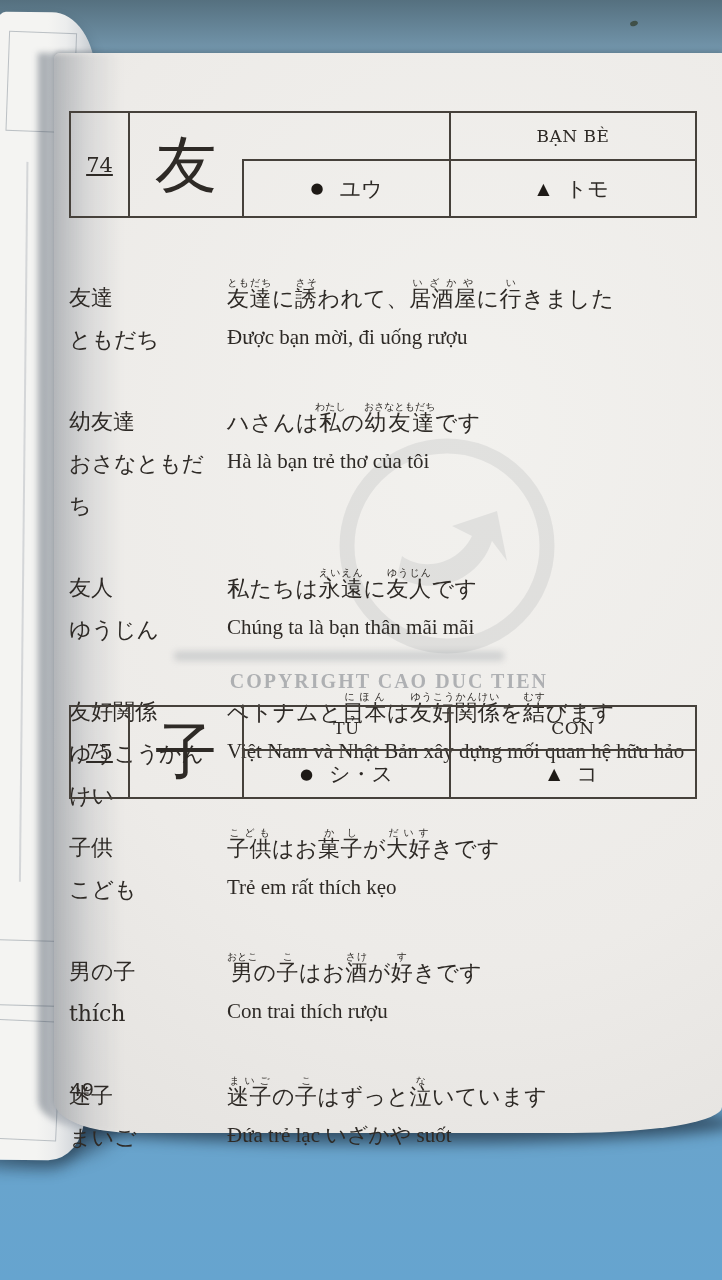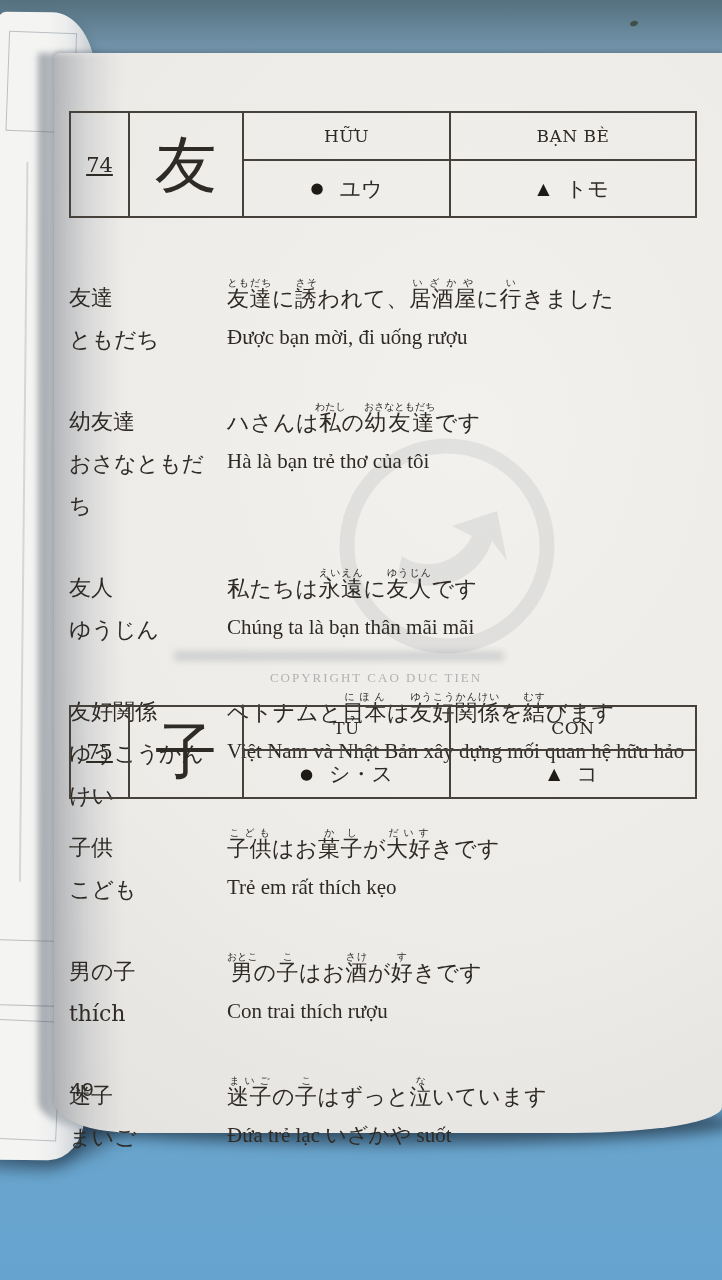--- a/index.html
+++ b/index.html
@@ -69,23 +69,23 @@
   .vrow{display:flex;margin-bottom:14px;margin-top:40px;}
   #vocab-1 .vrow{margin-bottom:7px;}
   .vlabel{width:152px;flex:none;font-size:22px;line-height:42px;word-break:break-all;}
   .vcontent{flex:1;padding-left:6px;min-width:0;}
   .vsentence{font-size:22px;line-height:44px;white-space:nowrap;letter-spacing:.5px;}
   .vsentence ruby rt{font-size:10px;letter-spacing:0;}
   .vtranslation{font-family:Liberation Serif, serif;font-size:21px;line-height:32px;max-width:472px;}
   
   .wm-logo{position:absolute;left:268px;top:368px;width:250px;height:250px;opacity:.10;}
   .wm-text{
-    position:absolute;left:150px;top:617px;width:344px;text-align:center;
-    font-family:"Liberation Serif",serif;font-size:13px;letter-spacing:2px;
-    color:#84888e;opacity:.6;filter:blur(.6px);
+    position:absolute;left:150px;top:617px;width:344px;text-align:right;
+    font-family:"Liberation Serif",serif;font-size:20px;letter-spacing:2px;
+    color:#84888e;opacity:.6;filter:blur(.6px);font-weight:bold;
   }
   .wm-ghost{position:absolute;left:120px;top:598px;width:330px;height:10px;background:rgba(140,146,152,.3);filter:blur(3px);border-radius:4px;}
   .pagenum{position:absolute;left:15px;top:1026px;width:580px;text-align:left;font-size:21px;font-family:Liberation Mono, monospace;}
 </style>
 </head>
 <body>
 
 <div class="scene">
   <div class="bg"></div>
   <div class="speck"></div>
@@ -106,21 +106,20 @@
       <svg class="wm-logo" viewBox="0 0 100 100">
         <circle cx="50" cy="50" r="40" fill="none" stroke="#555b63" stroke-width="6"></circle>
         <path d="M30 62 C 42 70, 62 66, 68 48 L 74 56 L 70 36 L 52 42 L 60 46 C 54 58, 40 60, 32 54 Z" fill="#555b63"></path>
       </svg>
       <div class="wm-ghost"></div>
       <div class="wm-text">COPYRIGHT CAO DUC TIEN</div>
 
       <div class="ktable" id="table-0">
         <div class="cell c-num">74</div>
         <div class="cell c-kanji">友</div>
-        <div class="cell c-h1">HỮU</div>
         <div class="cell c-h2">BẠN BÈ</div>
         <div class="cell c-r1">
           <span class="marker dot">●</span>
           <span class="rtext">ユウ</span>
         </div>
         <div class="cell c-r2">
           <span class="marker tri">▲</span>
           <span class="rtext">トモ</span>
         </div>
       </div>

